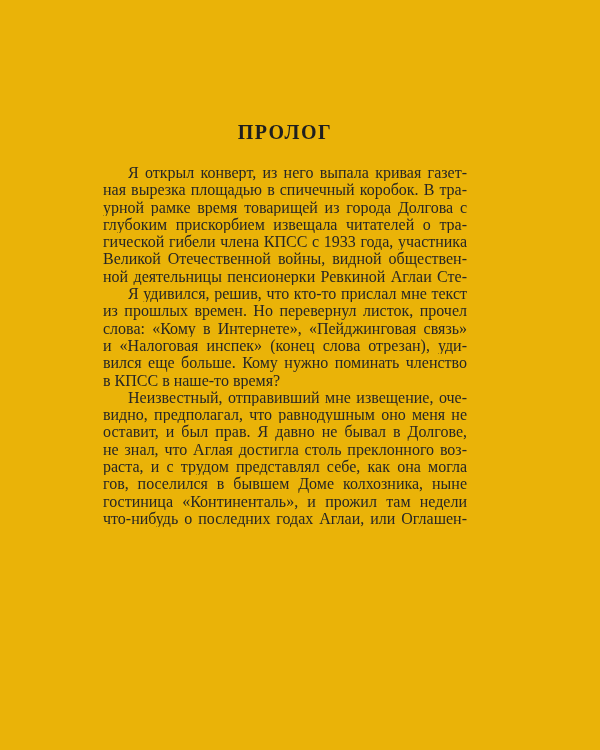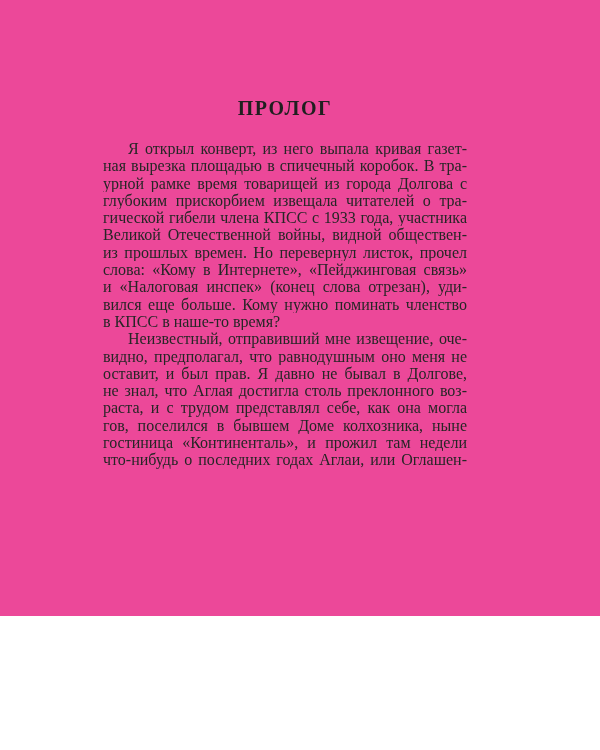--- a/index.html
+++ b/index.html
@@ -3,24 +3,24 @@
 <meta charset="utf-8">
 <style>
   html, body {
     margin: 0;
     padding: 0;
     background: #ffffff;
   }
   .page {
     position: relative;
     width: 600px;
-    height: 616px;
-    background: #ec4899;
+    height: 750px;
+    background: #eab308;
     box-sizing: border-box;
-    padding-top: 96px;
+    padding-top: 120px;
     overflow: hidden;
   }
   .column {
     width: 364px;
     margin-left: 103px;
   }
   .heading {
     margin: 0 0 20px 0;
     font-family: "Liberation Serif", serif;
     font-weight: bold;
@@ -60,22 +60,24 @@
   <div class="column">
     <h1 class="heading">ПРОЛОГ</h1>
     <div class="body-text" id="paragraphs">
         <div class="paragraph">
           <div class="line indent">Я открыл конверт, из него выпала кривая газет-</div>
           <div class="line">ная вырезка площадью в спичечный коробок. В тра-</div>
           <div class="line">урной рамке время товарищей из города Долгова с</div>
           <div class="line">глубоким прискорбием извещала читателей о тра-</div>
           <div class="line">гической гибели члена КПСС с 1933 года, участника</div>
           <div class="line">Великой Отечественной войны, видной обществен-</div>
+          <div class="line">ной деятельницы пенсионерки Ревкиной Аглаи Сте-</div>
         </div>
         <div class="paragraph">
+          <div class="line indent">Я удивился, решив, что кто-то прислал мне текст</div>
           <div class="line">из прошлых времен. Но перевернул листок, прочел</div>
           <div class="line">слова: «Кому в Интернете», «Пейджинговая связь»</div>
           <div class="line">и «Налоговая инспек» (конец слова отрезан), уди-</div>
           <div class="line">вился еще больше. Кому нужно поминать членство</div>
           <div class="line para-end">в КПСС в наше-то время?</div>
         </div>
         <div class="paragraph">
           <div class="line indent">Неизвестный, отправивший мне извещение, оче-</div>
           <div class="line">видно, предполагал, что равнодушным оно меня не</div>
           <div class="line">оставит, и был прав. Я давно не бывал в Долгове,</div>

